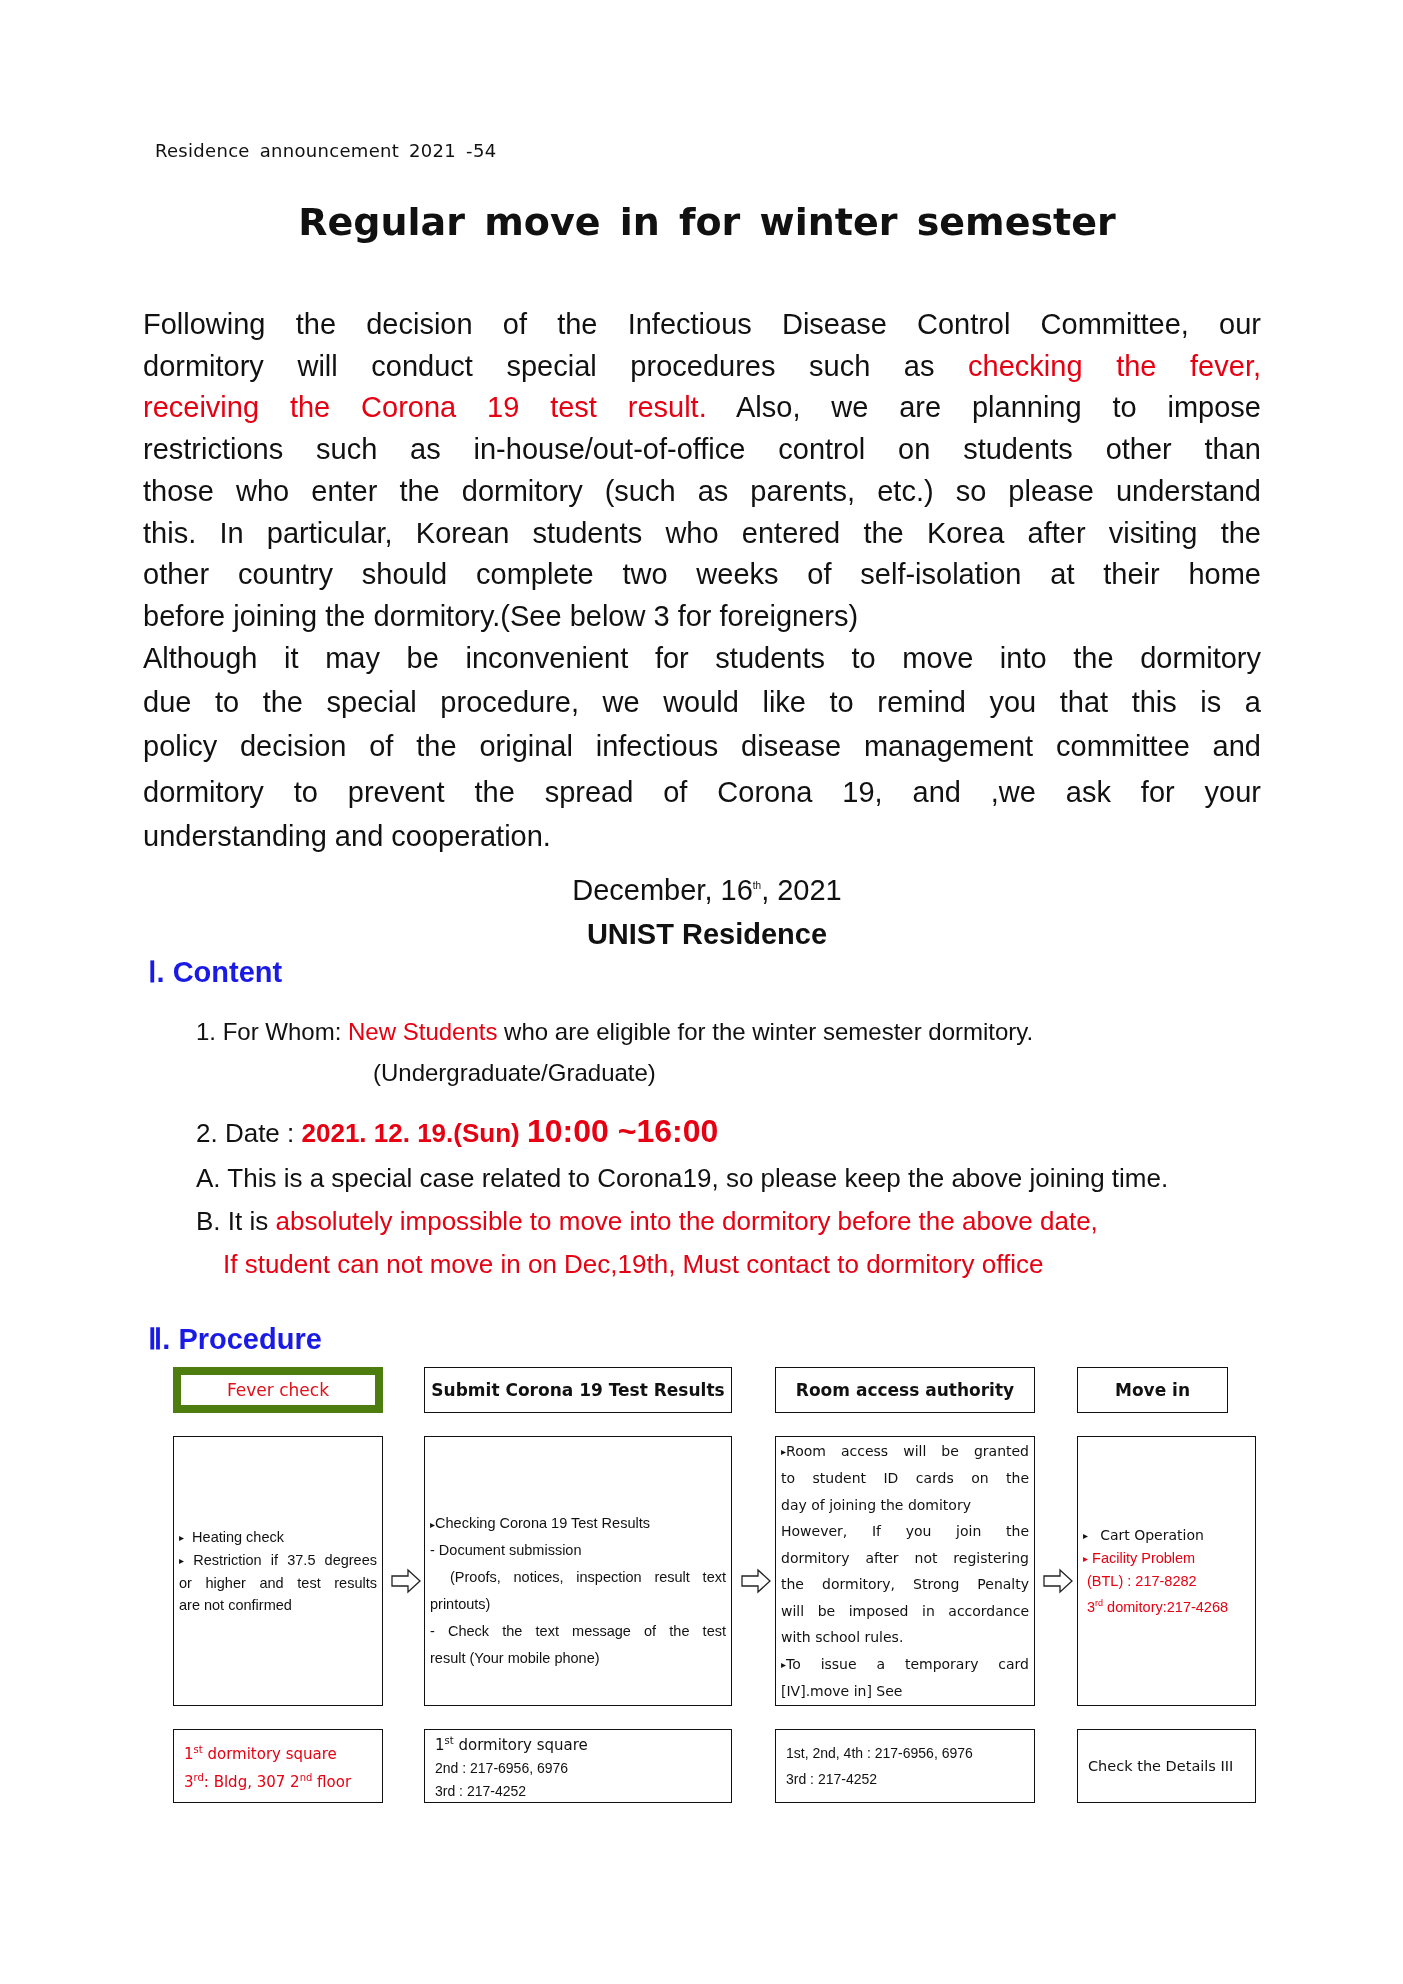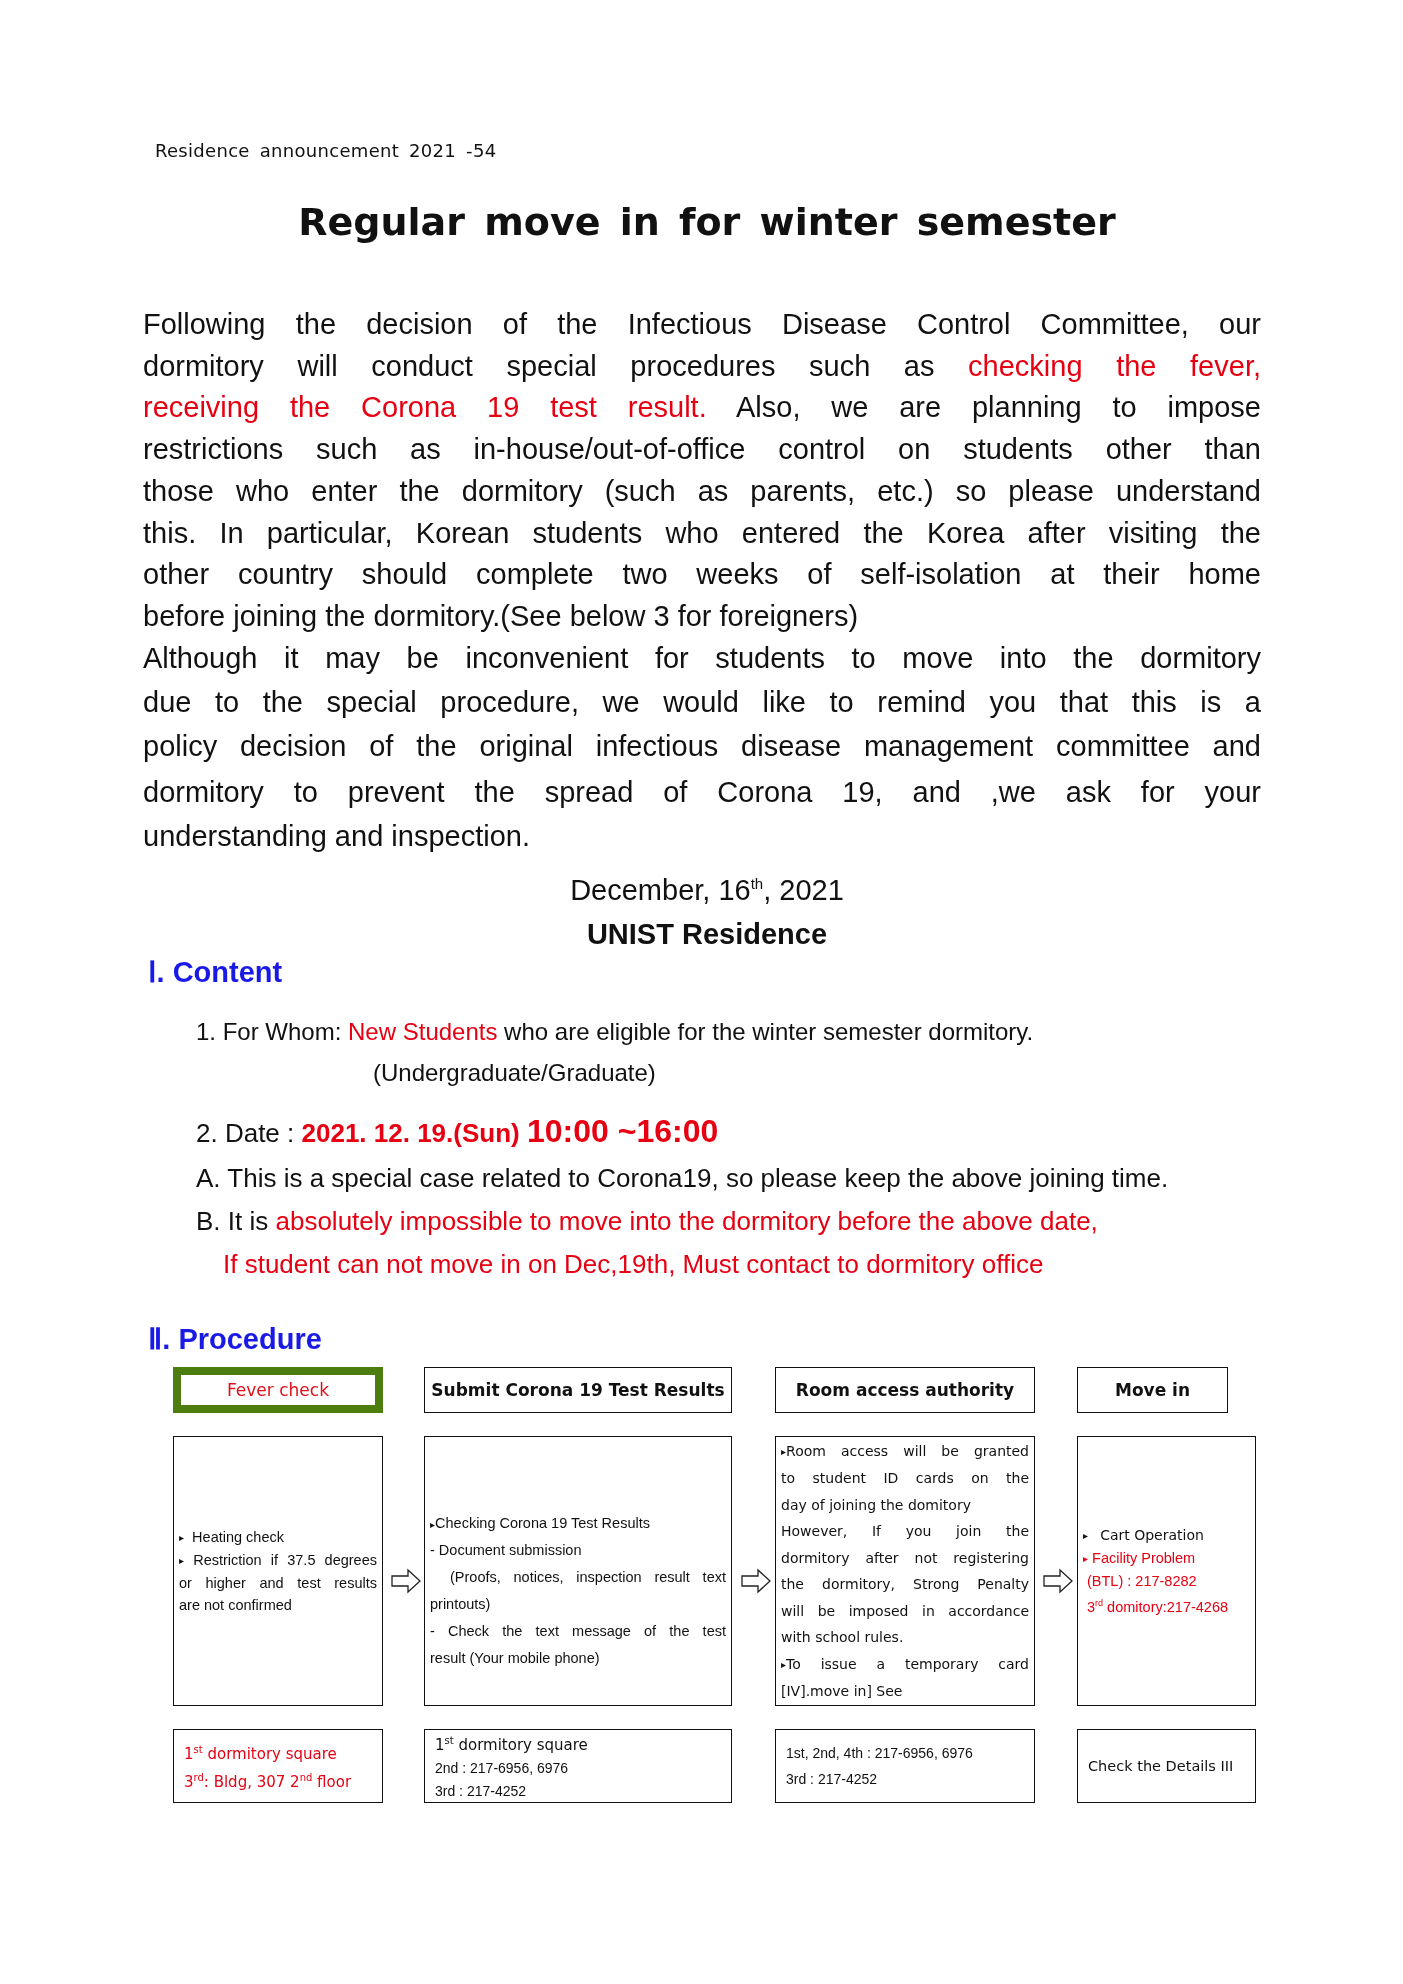--- a/index.html
+++ b/index.html
@@ -8,21 +8,21 @@
   .abs { position:absolute; white-space:nowrap; }
   .red { color:#e60012; }
   #announce { left:155px; top:140px; font-size:18px; font-family:"DejaVu Sans",sans-serif; letter-spacing:0.3px; word-spacing:4px; }
   #title { left:0; width:1414px; text-align:center; top:200px; font-size:38px; font-weight:bold; font-family:"DejaVu Sans",sans-serif; word-spacing:6px; }
   .para { position:absolute; left:143px; width:1118px; font-size:29px; font-family:"Liberation Sans Narrow","Liberation Sans",sans-serif; }
   .line { position:absolute; left:0; width:1118px; height:36px; line-height:36px; text-align:justify; text-align-last:justify; white-space:nowrap; font-stretch:condensed; }
   .line.last { text-align-last:left; }
   .line span { white-space:normal; }
   .center-line { position:absolute; left:0; width:1414px; text-align:center; }
   #date-sig { top:874px; font-size:29px; font-family:"Liberation Sans",sans-serif; }
-  #date-sig sup { font-size:15px; }
+  #date-sig sup { font-size:10px; }
   #org-sig { top:918px; font-size:29px; font-weight:bold; font-family:"Liberation Sans",sans-serif; }
   .section { position:absolute; left:148px; font-size:29px; font-weight:bold; color:#1a1ae6; font-family:"Liberation Sans",sans-serif; }
   .item { position:absolute; font-size:24px; font-family:"Liberation Sans",sans-serif; white-space:nowrap; }
   .item-big { font-size:26px; }
   .box { position:absolute; border:1.5px solid #111; box-sizing:border-box; background:#fff; }
   .box.red-border { border:8px solid #4d7c0f; }
   .hdr { display:flex; align-items:center; justify-content:center; font-weight:bold; font-size:17px; font-family:"DejaVu Sans",sans-serif; }
   .hdr.fever { color:#e0101a; font-weight:normal; font-size:17px; }
   .body-box { display:flex; align-items:center; font-size:14.5px; font-family:"Liberation Sans",sans-serif; line-height:22px; padding:0 5px; }
   .body-box .inner { width:100%; }
@@ -47,21 +47,21 @@
   <div class="line" style="top:515px;"><span>this. In particular, Korean students who entered the Korea after visiting the</span></div>
   <div class="line" style="top:556px;"><span>other country should complete two weeks of self-isolation at their home</span></div>
   <div class="line last" style="top:598px;"><span>before joining the dormitory.(See below 3 for foreigners)</span></div>
 </div>
 
 <div class="para" style="top:0;">
   <div class="line" style="top:640px;"><span> Although it may be inconvenient for students to move into the dormitory</span></div>
   <div class="line" style="top:684px;"><span>due to the special procedure, we would like to remind you that this is a</span></div>
   <div class="line" style="top:728px;"><span>policy decision of the original infectious disease management committee and</span></div>
   <div class="line" style="top:774px;"><span>dormitory to prevent the spread of Corona 19, and ,we ask for your</span></div>
-  <div class="line last" style="top:818px;"><span>understanding and inspection.</span></div>
+  <div class="line last" style="top:818px;"><span>understanding and cooperation.</span></div>
 </div>
 
 <div id="date-sig" class="center-line">
   <span>December, 16</span><sup>th</sup><span>, 2021</span>
 </div>
 <div id="org-sig" class="center-line">UNIST Residence</div>
 
 <div class="section" style="top:955px;">Ⅰ. Content</div>
 
 <div class="item" style="left:196px; top:1018px;">

